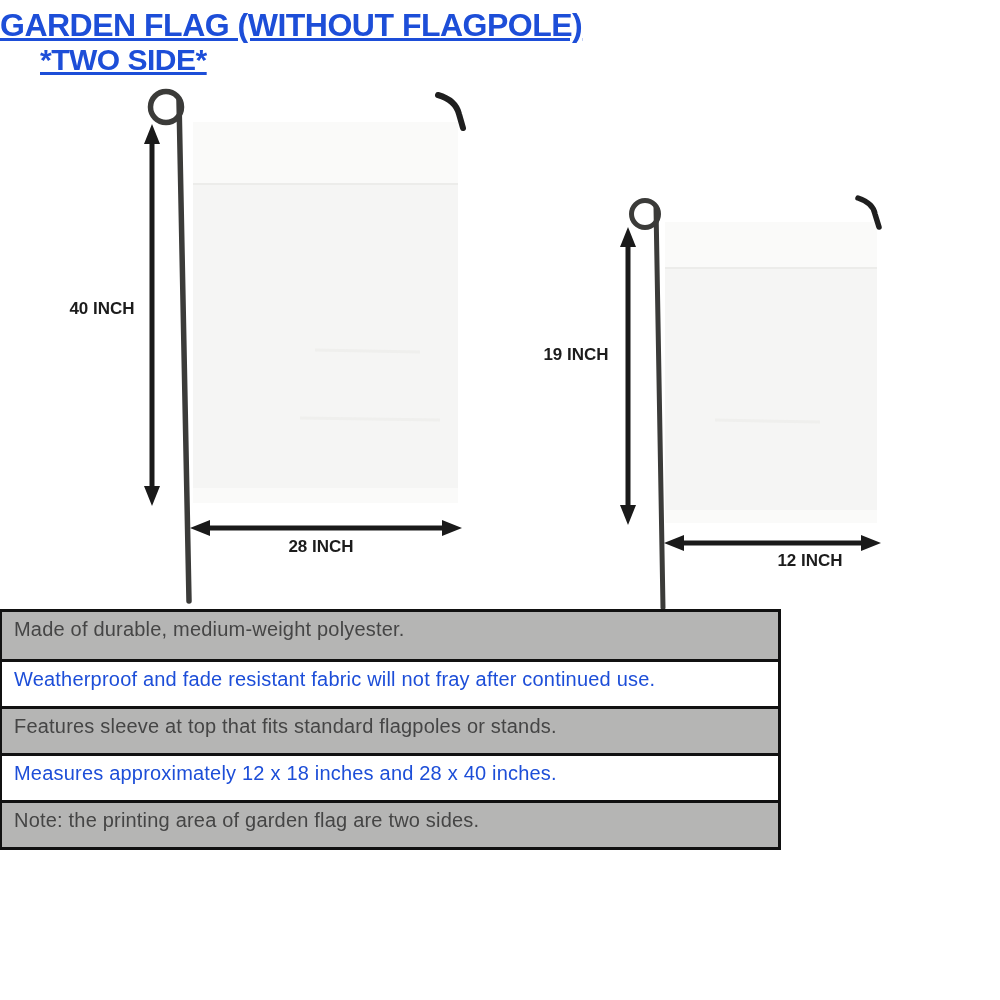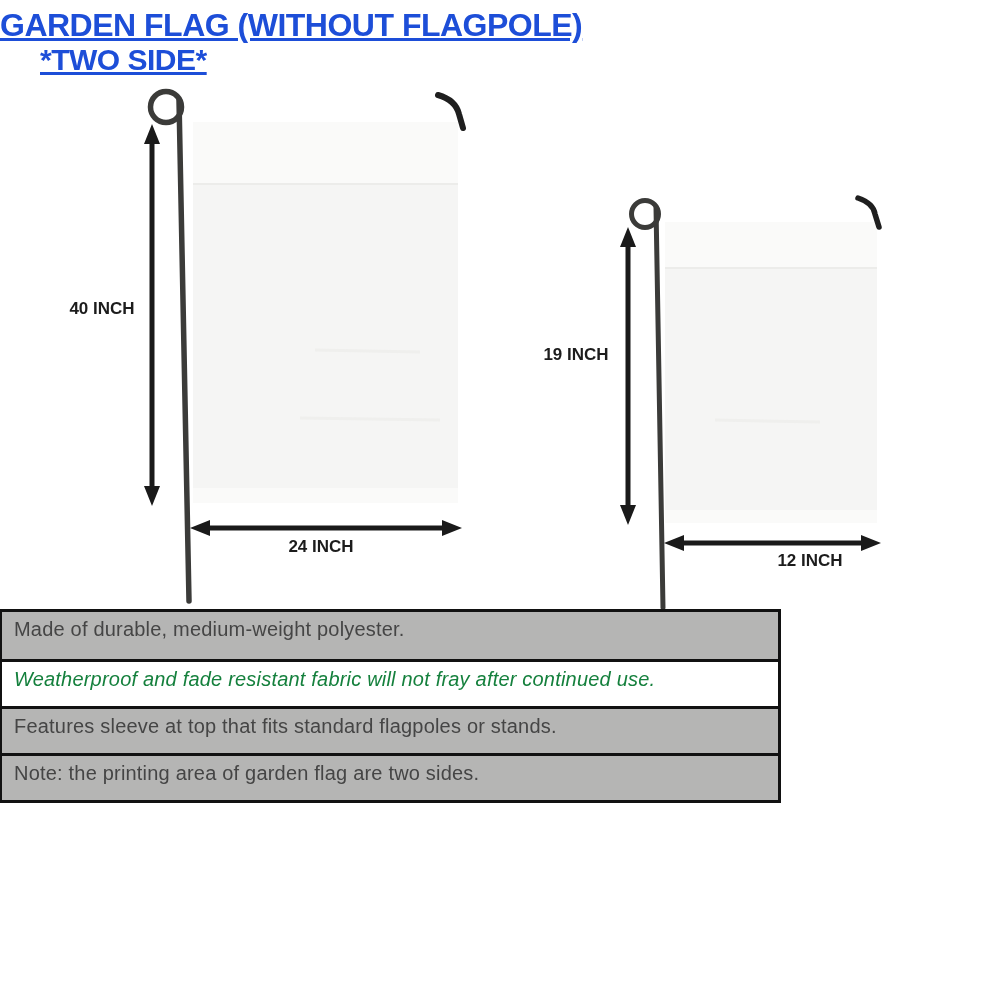--- a/index.html
+++ b/index.html
@@ -75,22 +75,21 @@
   }
   .feature-row + .feature-row {
     border-top: 3px solid #111111;
   }
   .feature-row.gray {
     background: #b5b5b4;
     color: #454545;
   }
   .feature-row.white {
     background: #ffffff;
-    color: #15803d;
-    font-style: italic;
+    color: #1d4ed8;
   }
 </style>
 </head>
 <body>
 
 <div class="canvas">
 
   <div class="title-block">
     <div class="title-line1">GARDEN FLAG (WITHOUT FLAGPOLE)</div>
     <div class="title-line2">*TWO SIDE*</div>
@@ -148,32 +147,35 @@
 
       <g fill="#1a1a1a" stroke="#1a1a1a">
         <line x1="679" y1="543" x2="866" y2="543" stroke-width="5"></line>
         <polygon points="664,543 684,535 684,551" stroke="none"></polygon>
         <polygon points="881,543 861,535 861,551" stroke="none"></polygon>
       </g>
     </g>
   </svg>
 
   <div class="dim-label" style="left:102px; top:309px;">40 INCH</div>
-  <div class="dim-label" style="left:321px; top:547px;">24 INCH</div>
+  <div class="dim-label" style="left:321px; top:547px;">28 INCH</div>
   <div class="dim-label" style="left:576px; top:355px;">19 INCH</div>
   <div class="dim-label" style="left:810px; top:561px;">12 INCH</div>
 
   <div class="features">
     <div class="feature-row gray">
       <span>Made of durable, medium-weight polyester.</span>
     </div>
     <div class="feature-row white">
       <span>Weatherproof and fade resistant fabric will not fray after continued use.</span>
     </div>
     <div class="feature-row gray">
       <span>Features sleeve at top that fits standard flagpoles or stands.</span>
     </div>
+    <div class="feature-row white">
+      <span>Measures approximately 12 x 18 inches and 28 x 40 inches.</span>
+    </div>
     <div class="feature-row gray">
       <span>Note: the printing area of garden flag are two sides.</span>
     </div>
   </div>
 
 </div>
 
 </body></html>

